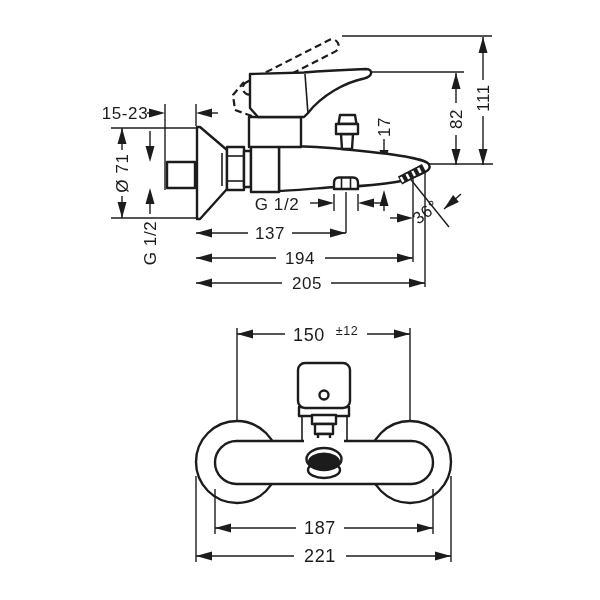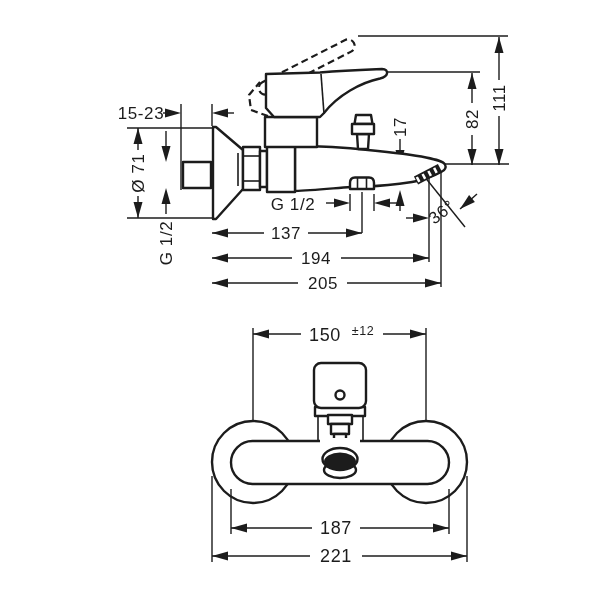--- a/index.html
+++ b/index.html
@@ -1,16 +1,16 @@
 <!DOCTYPE html>
 <html><head>
 <meta charset="utf-8">
 <style>
   html,body{margin:0;padding:0;background:#fff;}
-  #canvas{width:496px;height:600px;background:#ffffff;position:relative;font-family:"Liberation Sans",sans-serif;padding-left:16px;}
+  #canvas{width:496px;height:600px;background:#ffffff;position:relative;font-family:"Liberation Sans",sans-serif;}
   svg text{letter-spacing:0.6px;fill:#1c1c1c;font-family:"Liberation Sans",sans-serif;}
   .dimtxt{font-size:17px;}
   .dimtxt-lg{font-size:18px;}
   .dimtxt-sm{font-size:12.5px;}
   .thin{stroke:#1c1c1c;stroke-width:1.4;fill:none;}
   .shape{stroke:#1c1c1c;stroke-width:2.4;fill:#ffffff;stroke-linejoin:round;}
   .shape-thin{stroke:#1c1c1c;stroke-width:1.6;fill:none;}
   .arrow{fill:#1c1c1c;stroke:none;}
   .dashed{stroke:#1c1c1c;stroke-width:2.2;fill:none;stroke-dasharray:7 4;stroke-linejoin:round;}
 </style>

